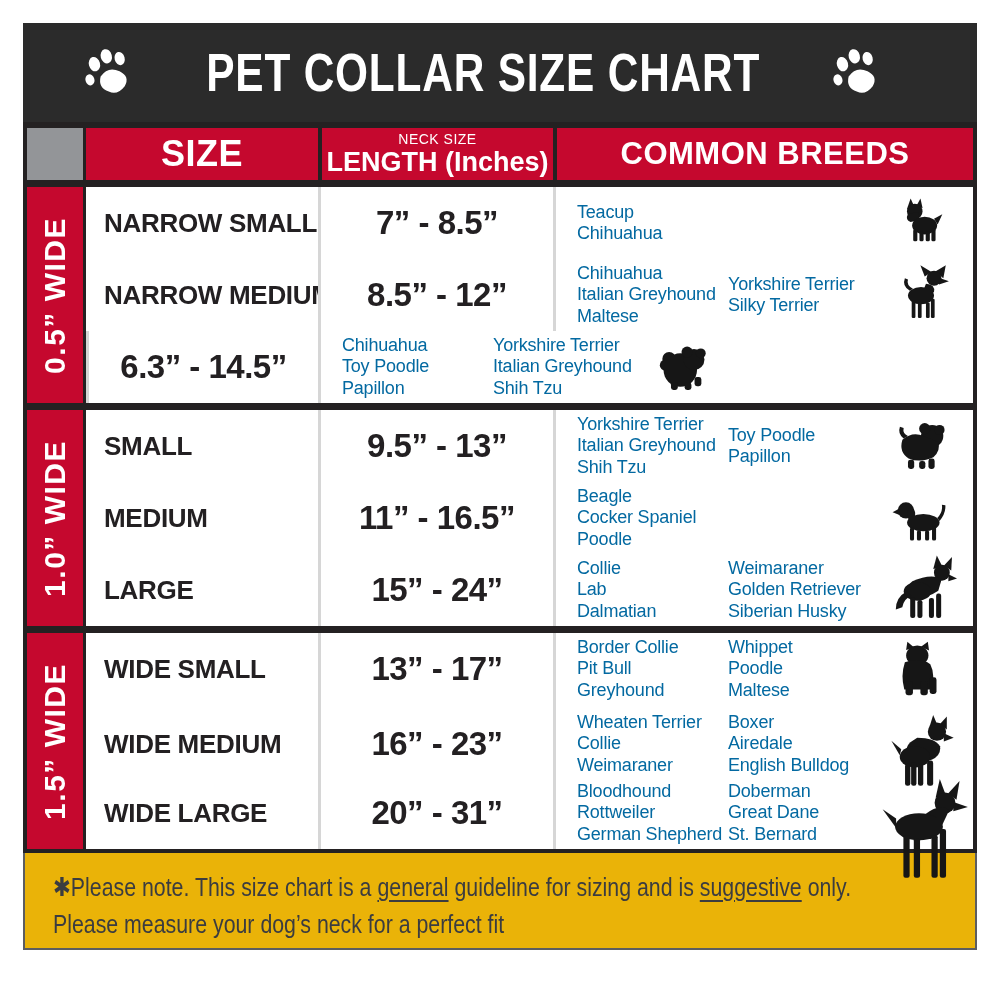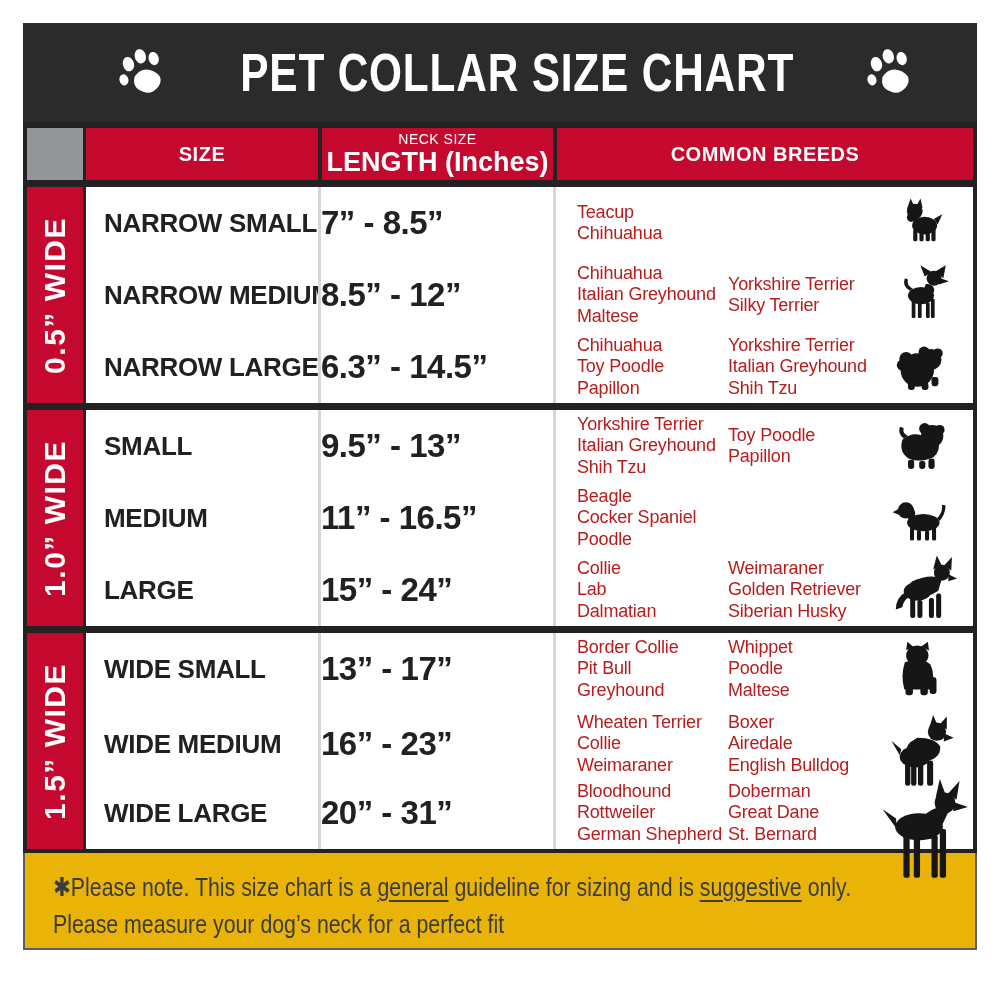--- a/index.html
+++ b/index.html
@@ -2,57 +2,57 @@
 <html><head>
 <meta charset="utf-8">
 <style>
   html,body{margin:0;padding:0;background:#ffffff;}
   body{width:1000px;height:1000px;overflow:hidden;
        font-family:"Liberation Sans","DejaVu Sans",sans-serif;
        -webkit-font-smoothing:antialiased;}
   .page{width:954px;margin:0 auto;padding-top:23px;}
 
   
-  .banner{height:99px;background:#2b2b2b;display:flex;align-items:center;justify-content:flex-end;padding:0 58px;box-sizing:border-box;}
+  .banner{height:99px;background:#2b2b2b;display:flex;align-items:center;justify-content:flex-start;padding:0 58px;box-sizing:border-box;}
   .banner-title{color:#fff;font-weight:700;font-size:53px;letter-spacing:1px;white-space:nowrap;
                 transform:scaleX(0.80);transform-origin:center center;}
   .paw{width:56px;height:56px;display:inline-block;}
   .paw svg{width:100%;height:100%;}
 
   
   .chart{background:#242122;padding:6px 4px 4px 4px;box-sizing:border-box;}
   .grid{display:grid;grid-template-columns:56px 1fr;column-gap:3px;row-gap:7px;}
 
   .strip-cell{display:flex;align-items:center;justify-content:center;}
   .strip-gray{background:#939598;height:52px;}
   .strip-red{background:#c5082e;}
   .strip-label{writing-mode:vertical-rl;transform:rotate(180deg);color:#fff;font-weight:700;
                font-size:30px;letter-spacing:1.5px;white-space:nowrap;}
 
   .header-row{display:grid;grid-template-columns:232px 235px 1fr;height:52px;}
   .hcell{background:#c5082e;color:#fff;display:flex;flex-direction:column;align-items:center;justify-content:center;box-sizing:border-box;}
   .hcell + .hcell{border-left:4px solid #242122;}
-  .h-size{font-size:20px;font-weight:700;letter-spacing:0.5px;text-align:center;}
-  .h-breeds{font-size:20px;font-weight:700;letter-spacing:0.5px;}
+  .h-size{font-size:36px;font-weight:700;letter-spacing:0.5px;text-align:center;}
+  .h-breeds{font-size:31px;font-weight:700;letter-spacing:0.5px;}
   .neck-top{font-size:14px;font-weight:400;letter-spacing:0.5px;line-height:1.1;}
   .neck-main{font-size:27px;font-weight:700;line-height:1.05;}
 
   .g-body{display:flex;flex-direction:column;background:#8f8f8f;}
   .row{display:grid;grid-template-columns:232px 235px 1fr;height:72px;background:#fff;}
   .cell{box-sizing:border-box;display:flex;align-items:center;background:#fff;}
   .c-len,.c-breeds{border-left:3px solid #d6d6d6;}
   .c-size{padding-left:18px;}
   .size-label{font-size:26px;font-weight:700;color:#232022;letter-spacing:-0.3px;white-space:nowrap;}
-  .c-len{}
+  .c-len{justify-content:center;}
   .len-label{font-size:33px;font-weight:700;color:#232022;letter-spacing:-0.5px;white-space:nowrap;}
   .c-breeds{padding-left:21px;position:relative;}
   .bcol{display:flex;flex-direction:column;justify-content:center;}
   .bcol1{width:151px;flex:none;}
   .bcol2{flex:1;}
-  .bline{font-size:18px;line-height:1.18;color:#b91c1c;letter-spacing:-0.2px;white-space:nowrap;}
+  .bline{font-size:18px;line-height:1.18;color:#0369a1;letter-spacing:-0.2px;white-space:nowrap;}
   .icon-slot{width:104px;flex:none;display:flex;align-items:center;justify-content:center;}
   .dog-icon{display:inline-block;line-height:0;}
   .dog-icon svg{width:100%;height:100%;}
 
   .i-yorkshire-terrier{width:54px;height:52px;}
   .i-chihuahua{width:62px;height:62px;}
   .i-pekingese{width:66px;height:62px;}
   .i-shih-tzu{width:70px;height:62px;}
   .i-beagle{width:80px;height:58px;}
   .i-shepherd{width:82px;height:72px;}
@@ -175,23 +175,20 @@
                       <rect x="35" y="58" width="6" height="29" rx="2"></rect>
                       <rect x="45" y="62" width="6" height="25" rx="2"></rect>
                       <rect x="58" y="62" width="6" height="25" rx="2"></rect>
                       <rect x="66" y="56" width="6" height="31" rx="2"></rect>
                     </g>
                   </svg></span>
               </div>
             </div>
           </div>
           <div class="row">
-            <div class="cell c-size">
-              <span class="size-label">NARROW LARGE</span>
-            </div>
             <div class="cell c-len">
               <span class="len-label">6.3” - 14.5”</span>
             </div>
             <div class="cell c-breeds">
               <div class="bcol bcol1">
                 <div class="bline">Chihuahua</div>
                 <div class="bline">Toy Poodle</div>
                 <div class="bline">Papillon</div>
               </div>
               <div class="bcol bcol2">

